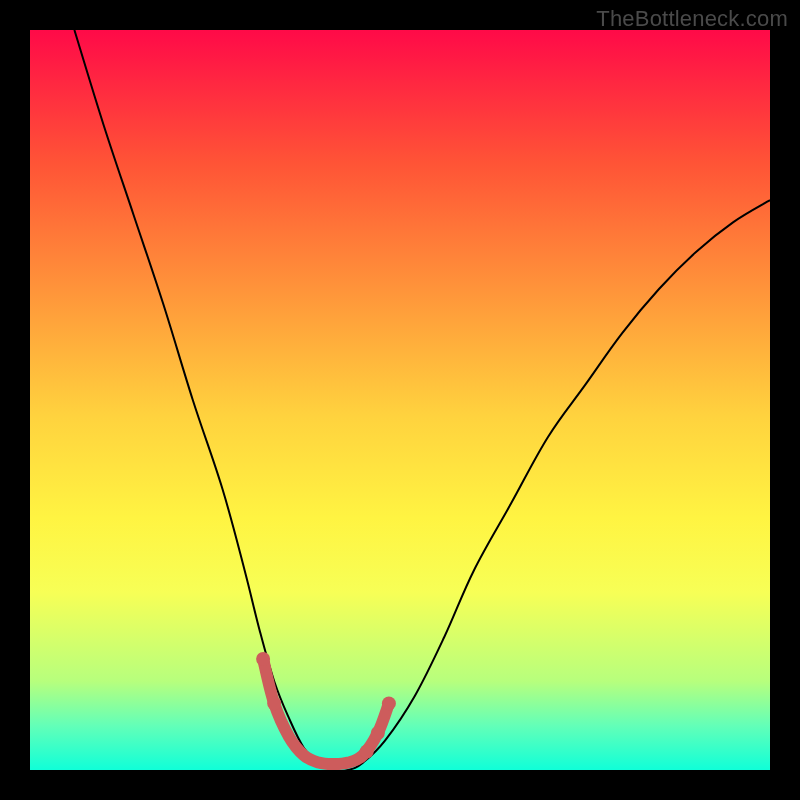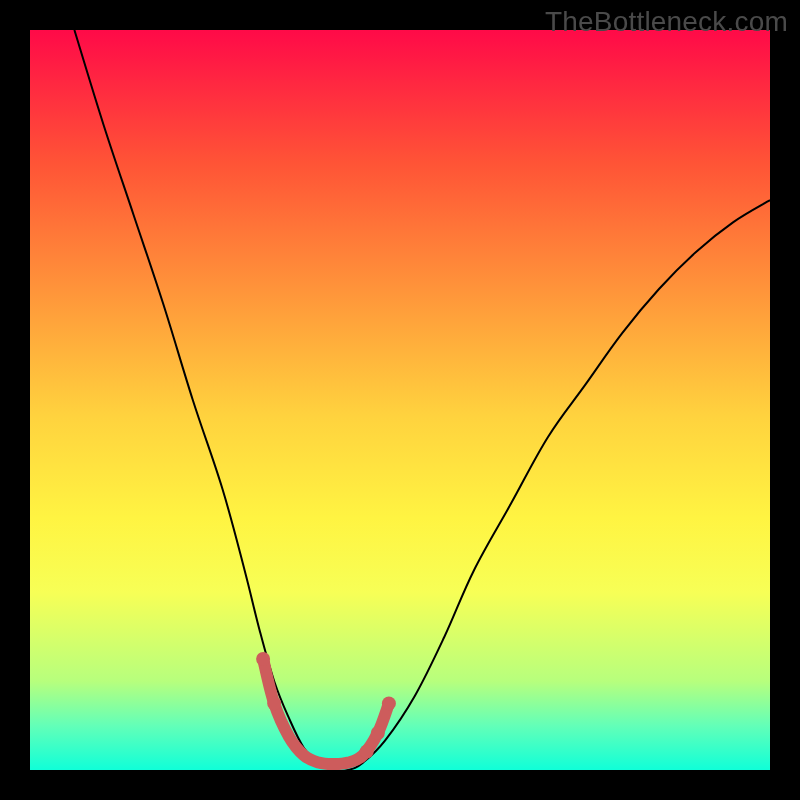--- a/index.html
+++ b/index.html
@@ -26,21 +26,21 @@
       #f7ff56 76%,
       #b7ff7d 88%,
       #63ffb8 94%,
       #10ffd8 100%);
   }
   .watermark {
     position: absolute;
     top: 6px;
     right: 12px;
     color: #4a4a4a;
-    font-size: 28px;
+    font-size: 22px;
     font-weight: 500;
     letter-spacing: 0.2px;
   }
   svg.plot {
     position: absolute;
     left: 30px;
     top: 30px;
     width: 740px;
     height: 740px;
     overflow: visible;

